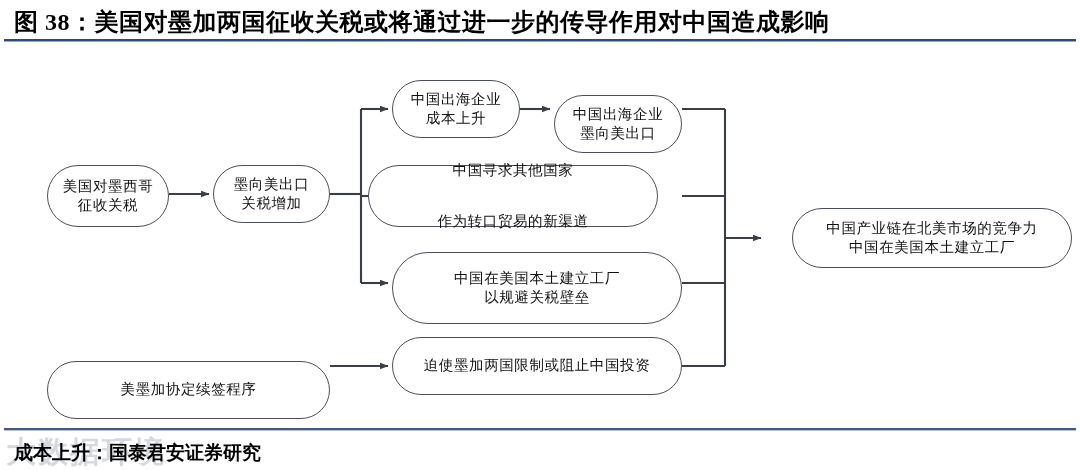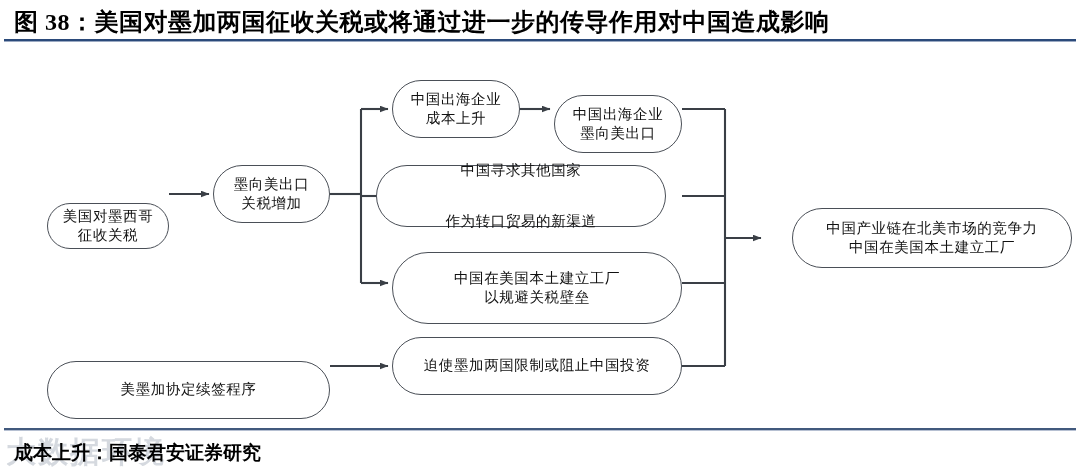--- a/index.html
+++ b/index.html
@@ -98,25 +98,25 @@
     text-align: center;
     color: #111111;
     line-height: 1.34;
     font-size: 14.5px;
     letter-spacing: 0.6px;
     white-space: nowrap;
   }
   .node .line2 { display: block; }
 
   
-  #node-us-tariff-mexico { left: 47px;  top: 120px; width: 122px; height: 46px; margin-top: 38px; }
+  #node-us-tariff-mexico { left: 47px;  top: 120px; width: 122px; height: 62px; }
   #node-mexico-export    { left: 213px; top: 120px; width: 117px; height: 58px; }
   #node-cn-factory-cost  { left: 392px; top: 35px;  width: 128px; height: 58px; }
   #node-cn-overseas-profit { left: 554px; top: 50px; width: 128px; height: 58px; }
-  #node-cn-transit-trade { left: 376px; top: 120px; width: 290px; height: 62px; gap: 32px; }
+  #node-cn-transit-trade { left: 368px; top: 120px; width: 290px; height: 62px; gap: 32px; }
   #node-cn-us-factory    { left: 392px; top: 207px; width: 290px; height: 72px; }
   #node-usmca-renewal    { left: 47px;  top: 292px; width: 283px; height: 58px; margin-top: 24px; }
   #node-block-cn-invest  { left: 392px; top: 292px; width: 290px; height: 58px; text-align: right; }
   #node-supply-chain-uncertainty { left: 792px; top: 163px; width: 280px; height: 60px; }
 </style>
 </head>
 <body>
 
 <div id="figure-title">图 38：美国对墨加两国征收关税或将通过进一步的传导作用对中国造成影响</div>
 <div id="title-rule"></div>

